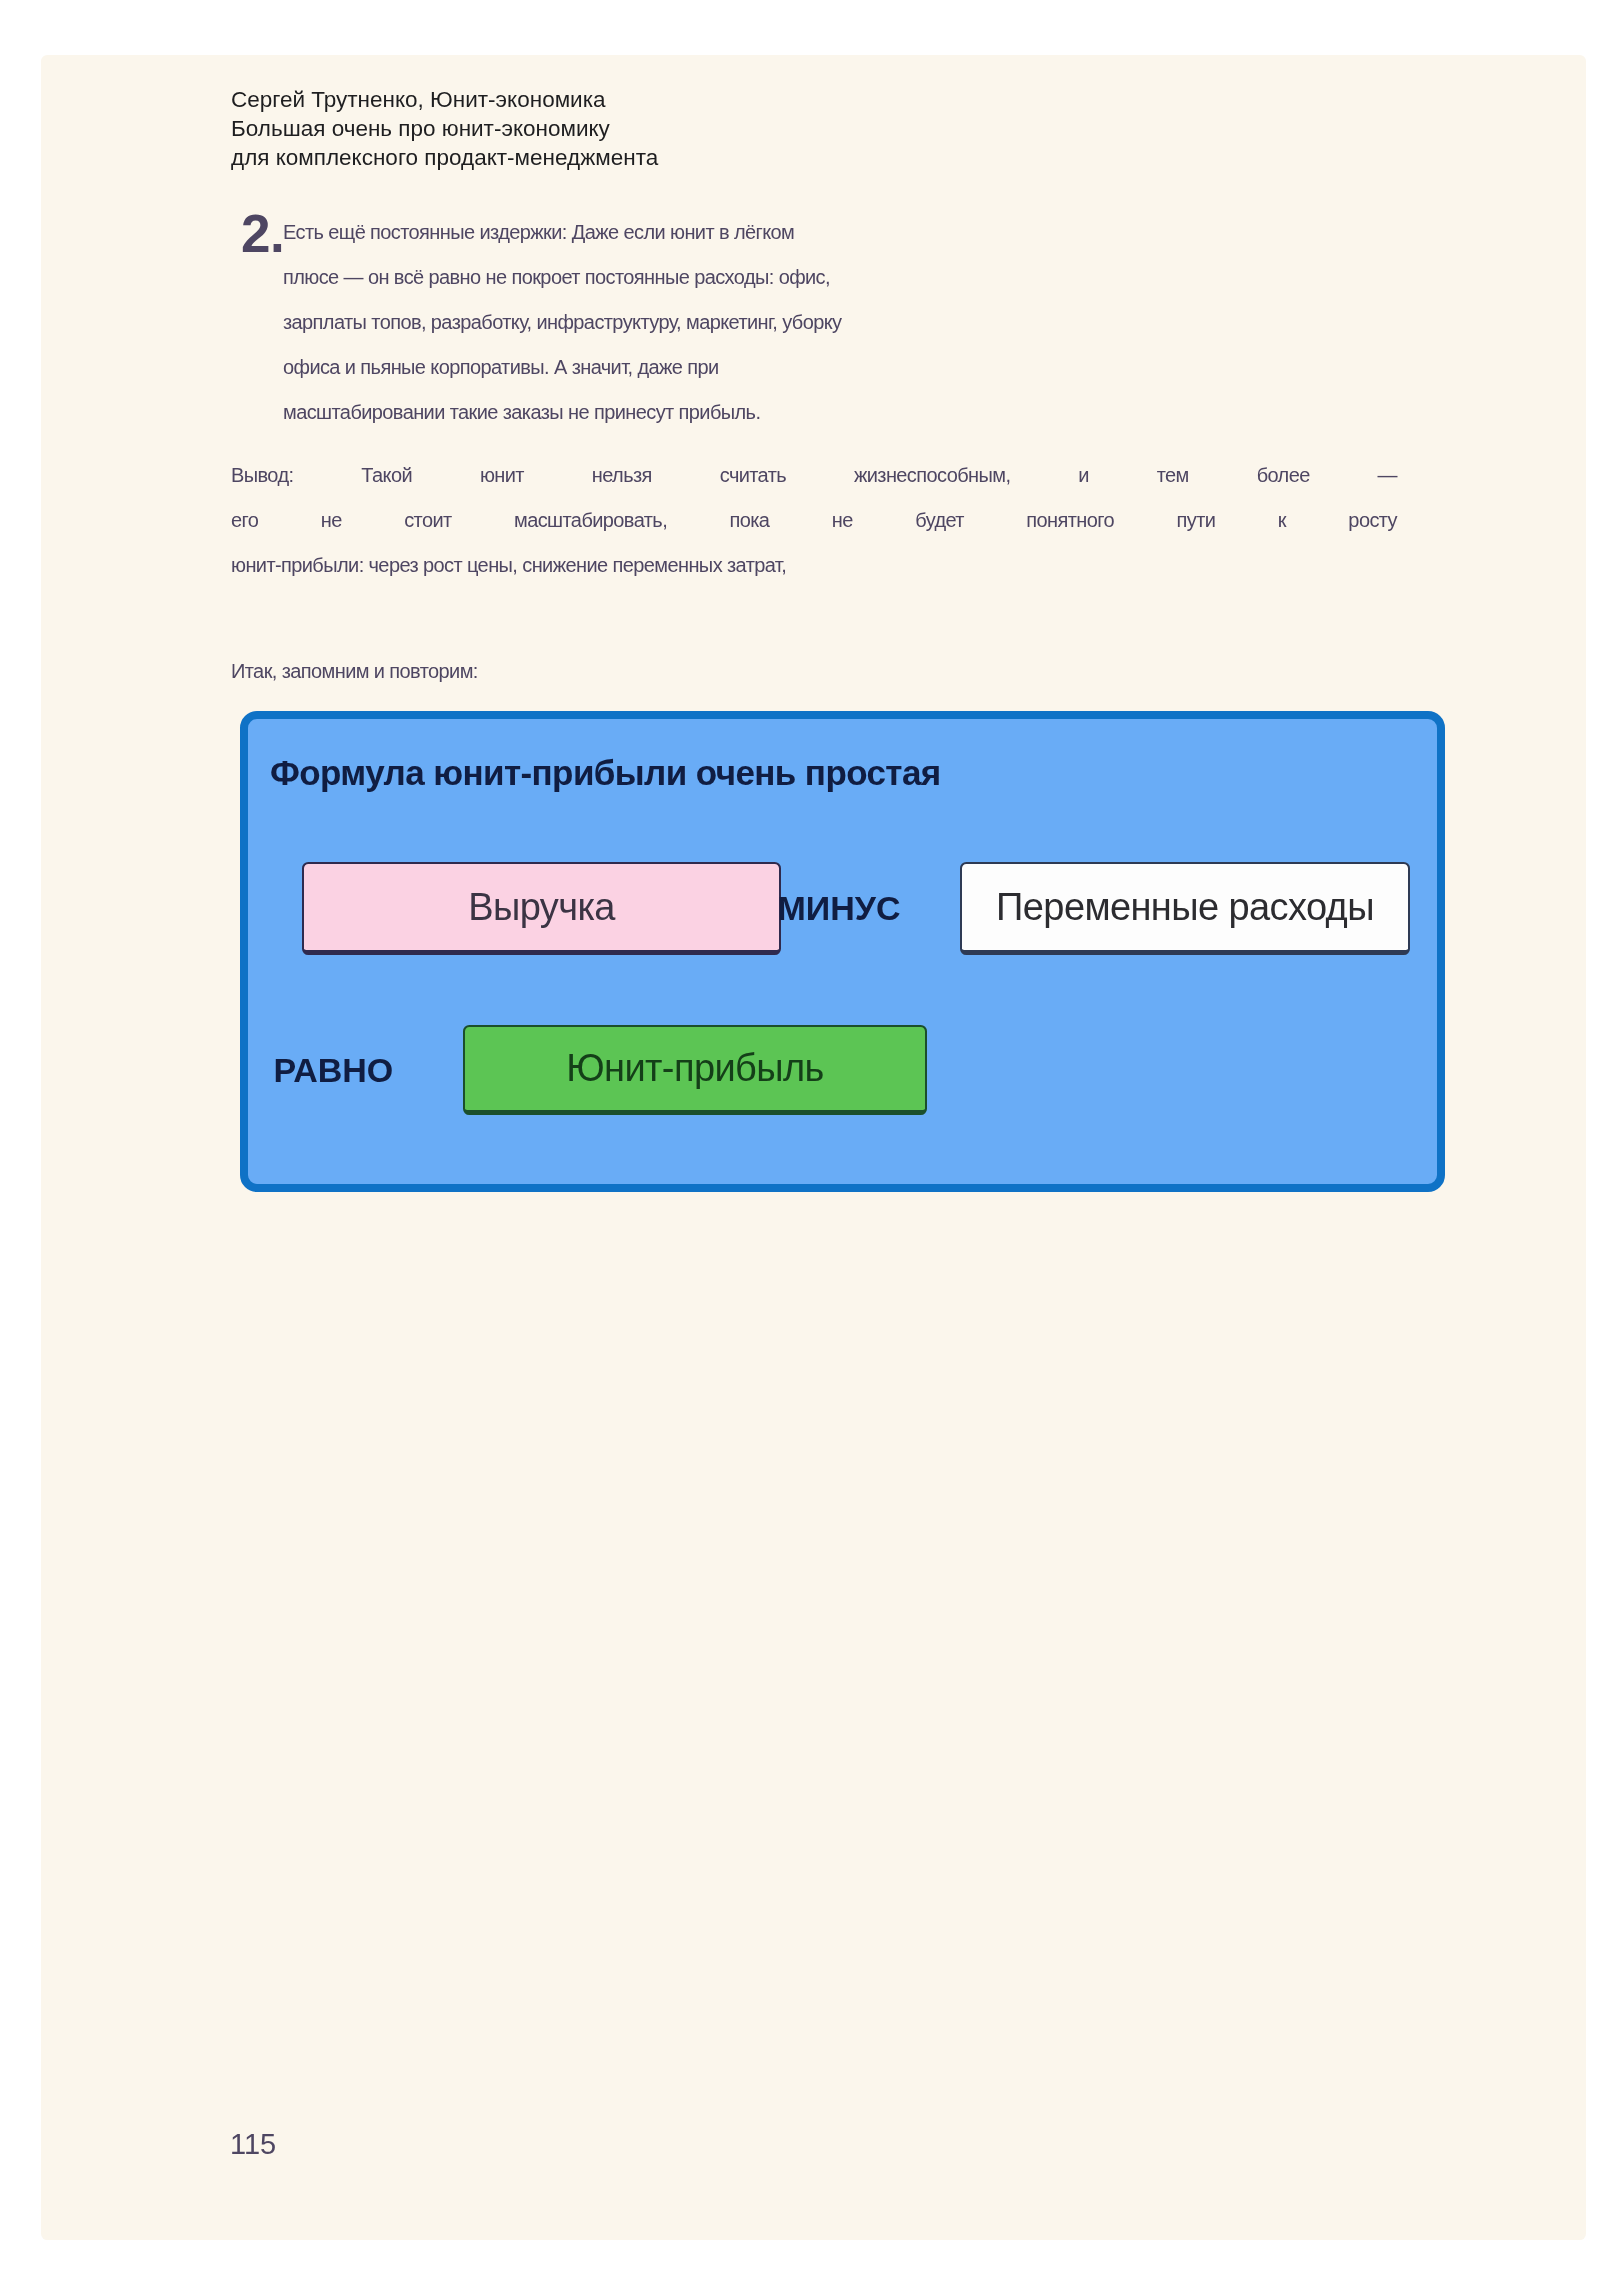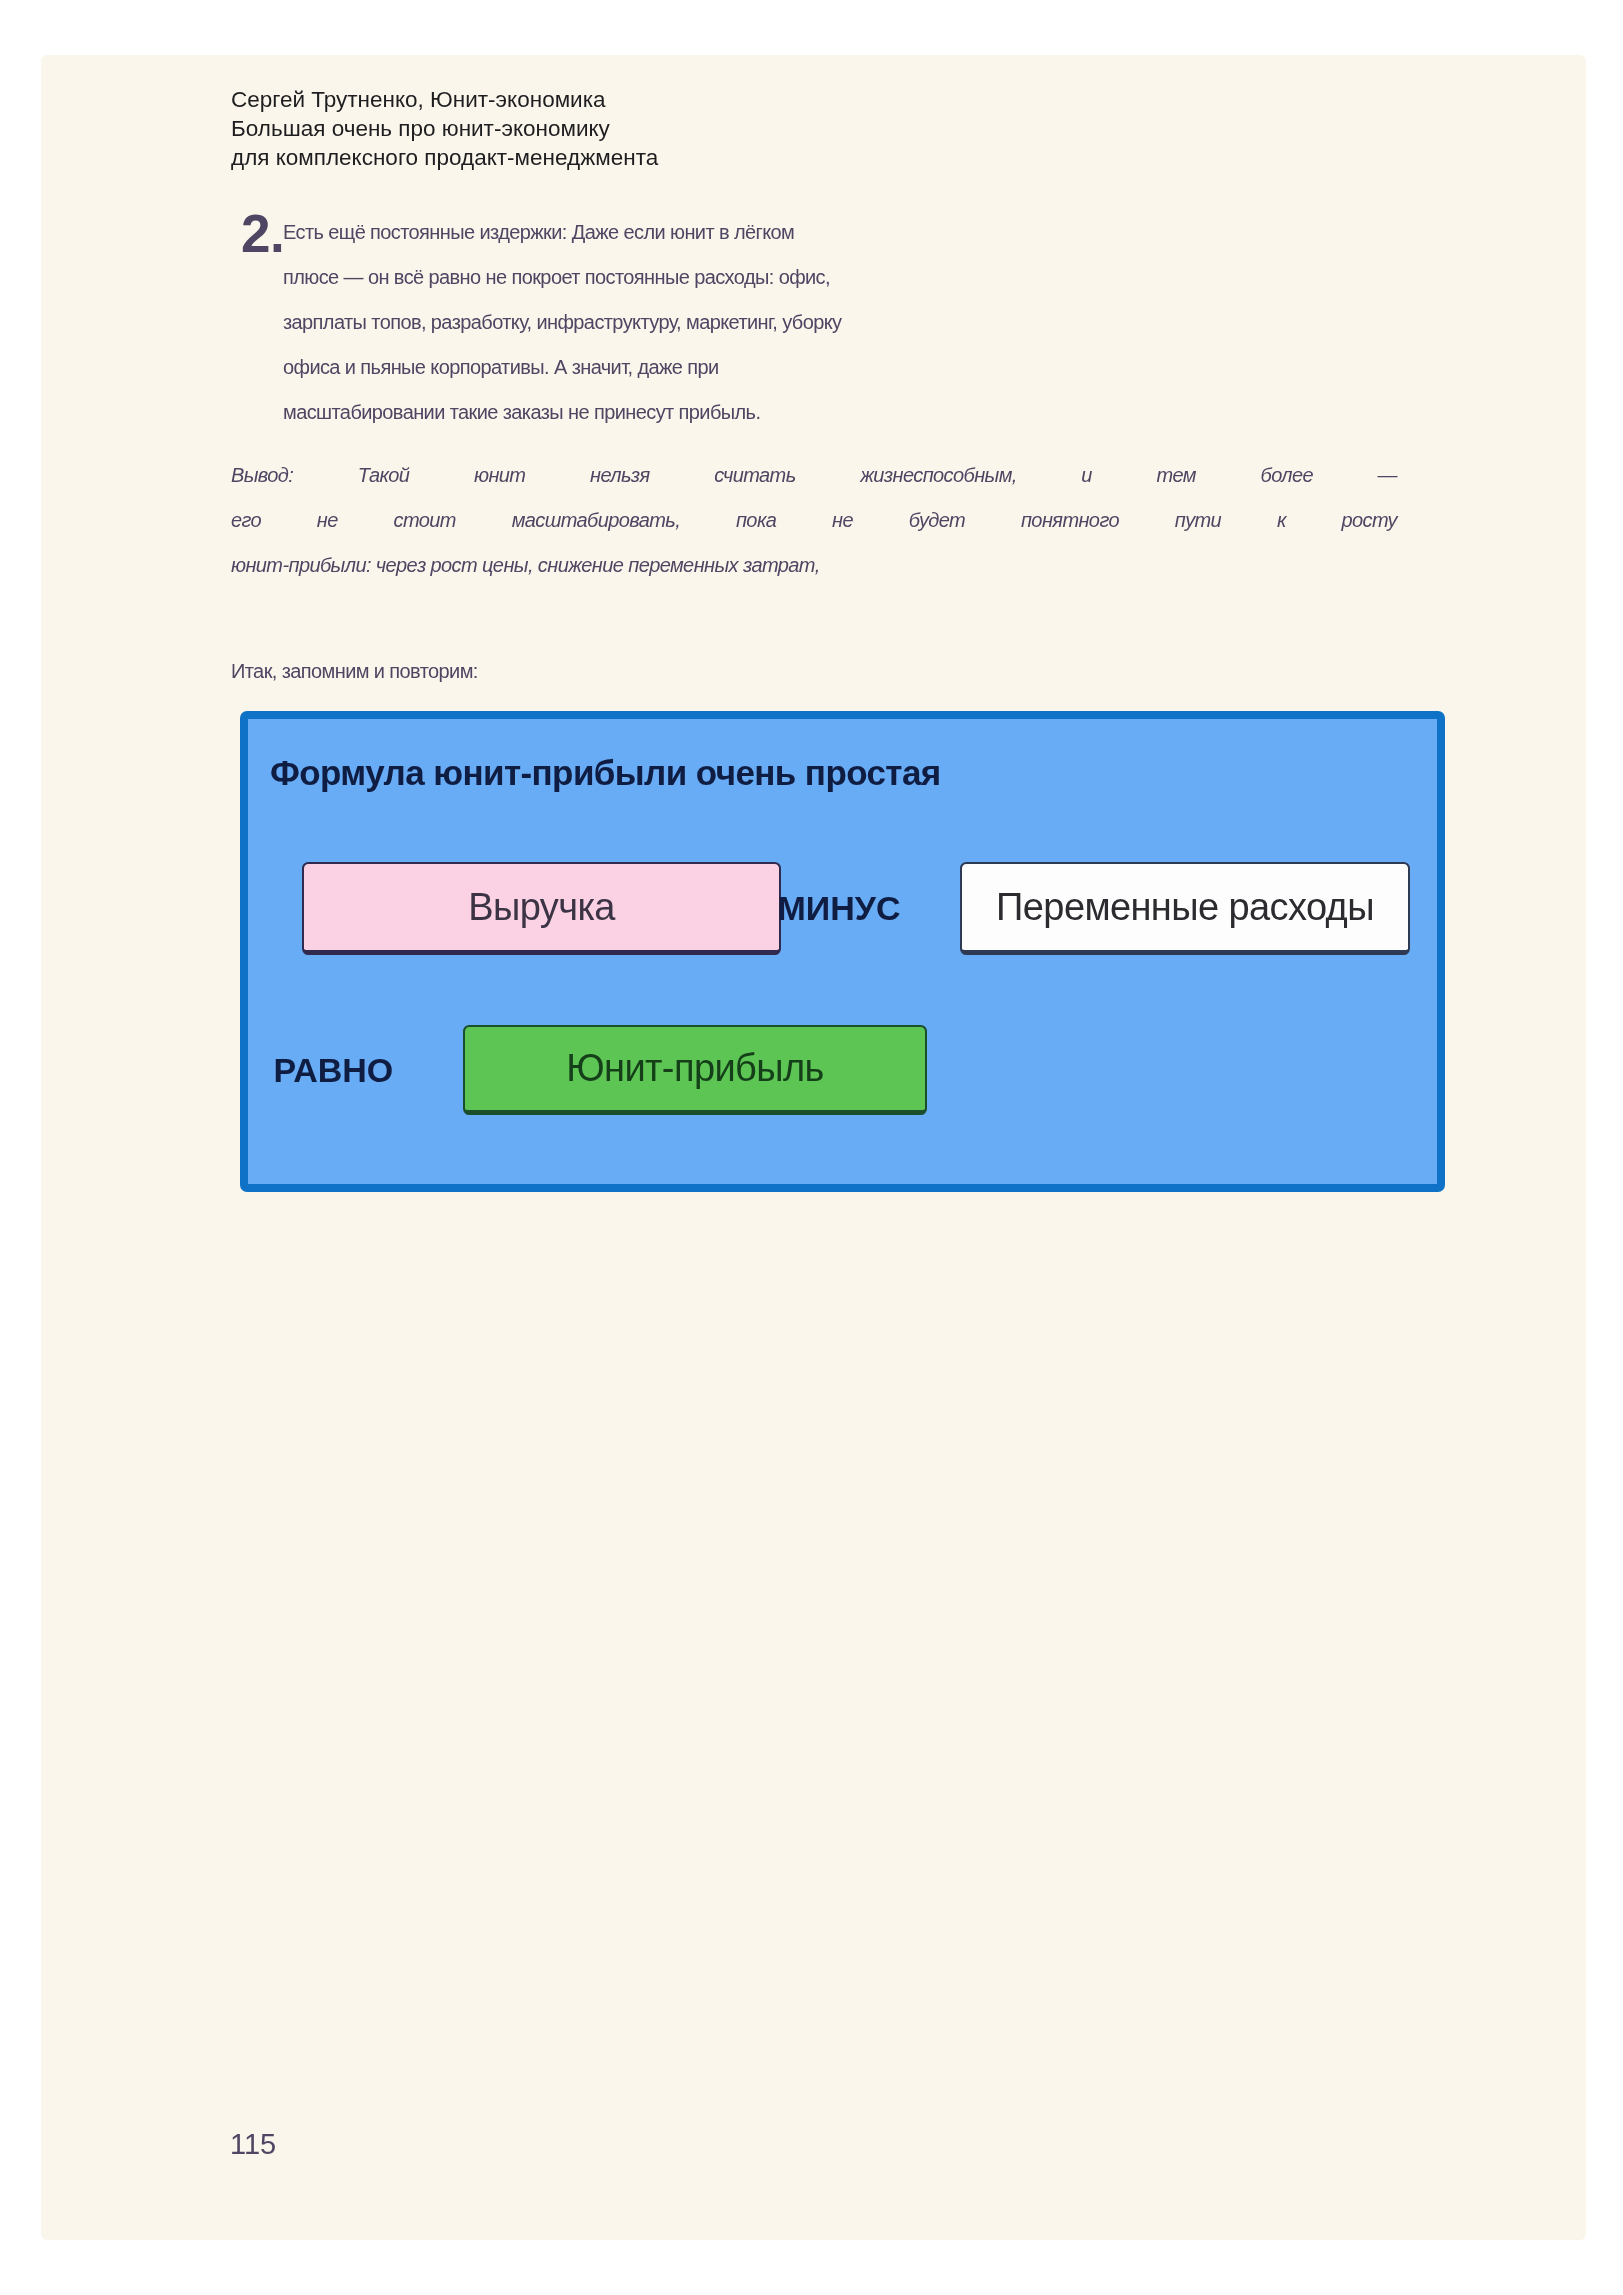--- a/index.html
+++ b/index.html
@@ -49,38 +49,37 @@
   }
   .item2-text {
     position: absolute;
     left: 242px; top: 155px;
     width: 1121px;
   }
   .vyvod {
     position: absolute;
     left: 190px; top: 398px;
     width: 1166px;
-    font-style: italic;
   }
   .vyvod .tline { text-align: justify; text-align-last: justify; }
   .vyvod .tline:last-child { text-align-last: left; }
   .itak {
     position: absolute;
     left: 190px; top: 594px;
   }
 
   
   .diagram {
     position: absolute;
     left: 199px; top: 656px;
     width: 1205px; height: 481px;
     box-sizing: border-box;
     background: var(--frame-fill, #69acf6);
     border: 8.8px solid var(--frame-border, #0f72c6);
-    border-radius: 7px;
+    border-radius: 17px;
   }
   .d-title {
     position: absolute;
     left: 22px; top: 34px;
     font-size: 35px;
     font-weight: 700;
     letter-spacing: -0.6px;
     color: var(--navy, #101d42);
   }
   .dbox {

